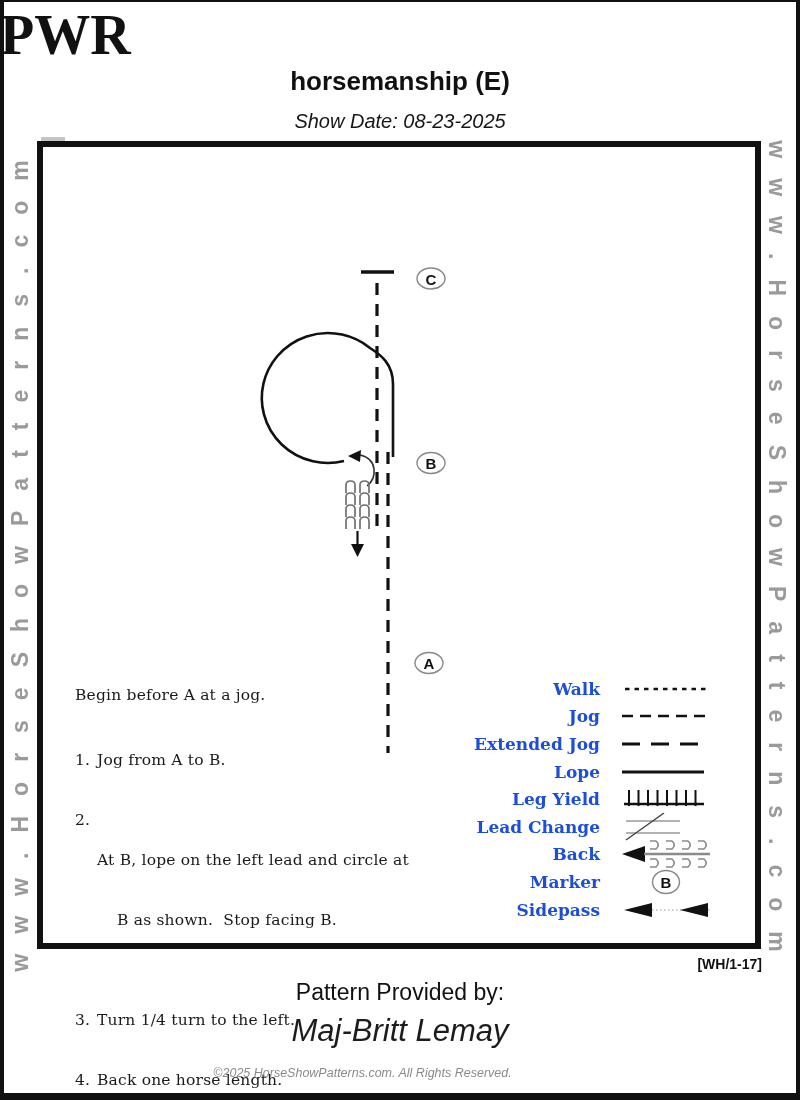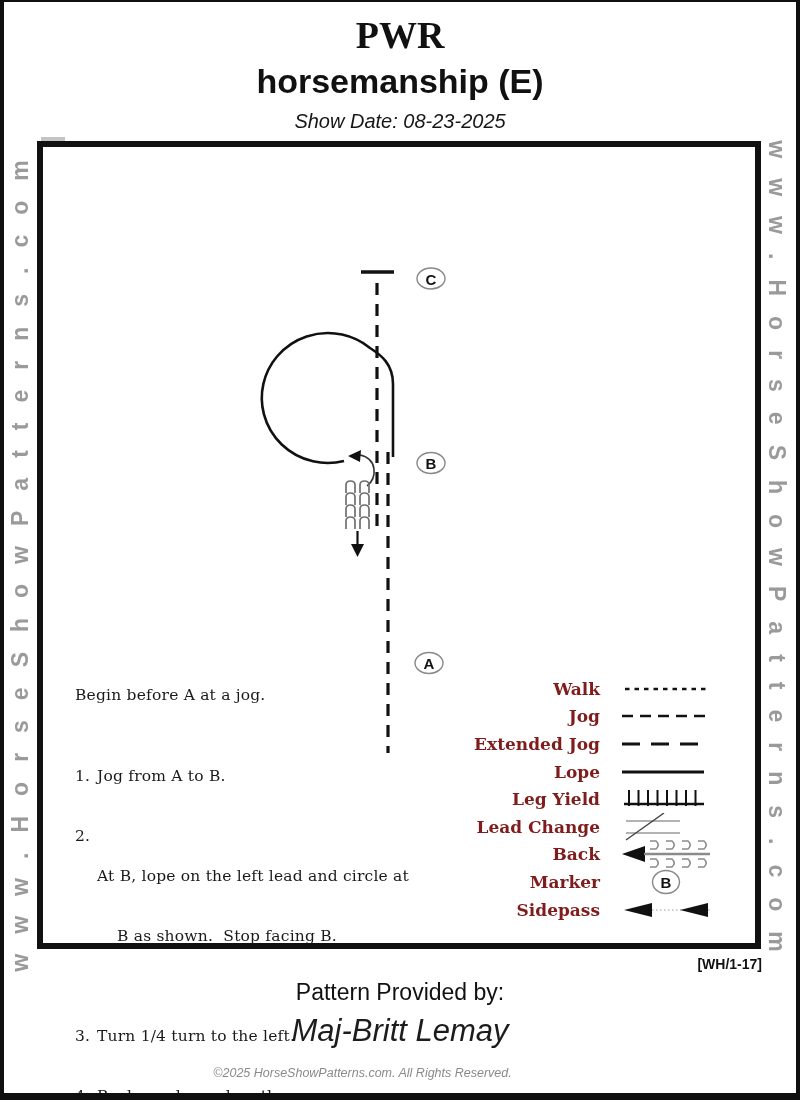--- a/index.html
+++ b/index.html
@@ -1,44 +1,44 @@
 <!DOCTYPE html>
 <html><head>
 <meta charset="utf-8">
 <style>
   html,body{margin:0;padding:0;background:#fff;}
   .page{position:relative;width:800px;height:1100px;background:#ffffff;overflow:hidden;
         font-family:"Liberation Sans",sans-serif;color:#111;}
   .outer-frame{position:absolute;inset:0;border-style:solid;border-color:#101010;
         border-width:2px 4px 7px 4px;pointer-events:none;z-index:50;}
-  .title{position:absolute;top:13px;left:0;width:800px;text-align:center;
-        font-family:"Liberation Serif",serif;font-weight:bold;font-size:38px;line-height:44px;}
+  .title{position:absolute;top:13px;left:0;width:800px;
+        font-family:"Liberation Serif",serif;font-weight:bold;font-size:56px;line-height:44px;}
   .subtitle{position:absolute;top:66px;left:0;width:800px;text-align:center;
-        font-weight:bold;font-size:34px;line-height:30px;}
+        font-weight:bold;font-size:26px;line-height:30px;}
   .showdate{position:absolute;top:109px;left:0;width:800px;text-align:center;
         font-style:italic;font-size:20px;line-height:24px;color:#161616;}
   .inner-border{position:absolute;left:37px;top:141px;width:724px;height:808px;
         border:6px solid #111;box-sizing:border-box;}
   .micro{position:absolute;left:41px;top:137px;width:24px;height:4px;background:#c4c4c4;}
   .wm{position:absolute;width:840px;height:30px;line-height:30px;text-align:center;
         font-weight:bold;font-size:23px;letter-spacing:20px;color:#9a9a9a;white-space:nowrap;}
   .wm-left{left:-400px;top:541px;transform:rotate(-90deg);}
   .wm-right{left:357px;top:541px;transform:rotate(90deg);}
   .overlay{position:absolute;left:0;top:0;}
   .instructions{position:absolute;left:75px;top:645px;width:340px;
         font-family:"DejaVu Serif",serif;font-size:15.5px;line-height:20px;color:#1a1a1a;
         letter-spacing:0.2px;white-space:pre-wrap;}
-  .instr-intro{margin-bottom:21px;}
+  .instr-intro{margin-bottom:5px;}
   .step{display:flex;}
   .step .num{width:22px;flex-shrink:0;}
   .step .wrap2{padding-left:20px;}
   .legend{position:absolute;left:460px;top:675px;width:260px;}
   .legend-row{display:flex;align-items:center;height:27.6px;}
   .legend-label{width:140px;text-align:right;font-family:"DejaVu Serif",serif;
-        font-weight:bold;font-size:17px;color:#7f1d1d;}
+        font-weight:bold;font-size:17px;color:#1d4ed8;}
   .legend-sym{width:95px;height:28px;margin-left:20px;flex-shrink:0;}
   .pattern-code{position:absolute;right:38px;top:956px;font-weight:bold;font-size:14px;}
   .provided-label{position:absolute;top:978px;left:0;width:800px;text-align:center;
         font-weight:normal;font-size:23px;line-height:28px;}
   .provided-name{position:absolute;top:1012px;left:0;width:800px;text-align:center;
         font-style:italic;font-size:31px;line-height:38px;color:#1c1c1c;}
   .copyright{position:absolute;top:1066px;left:0;width:725px;text-align:center;
         font-style:italic;font-size:12.5px;color:#8a8a8a;}
   svg text.marker-letter{font-family:"Liberation Sans",sans-serif;font-weight:bold;
         font-size:15px;fill:#111;}

